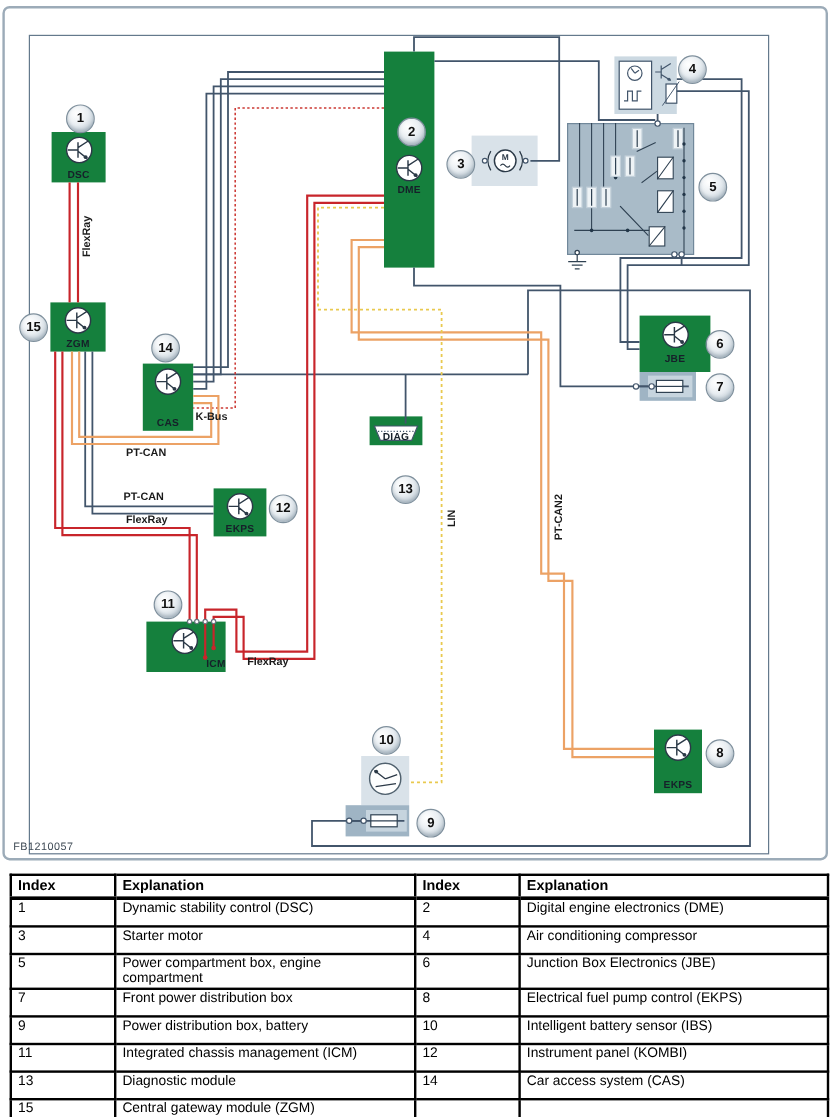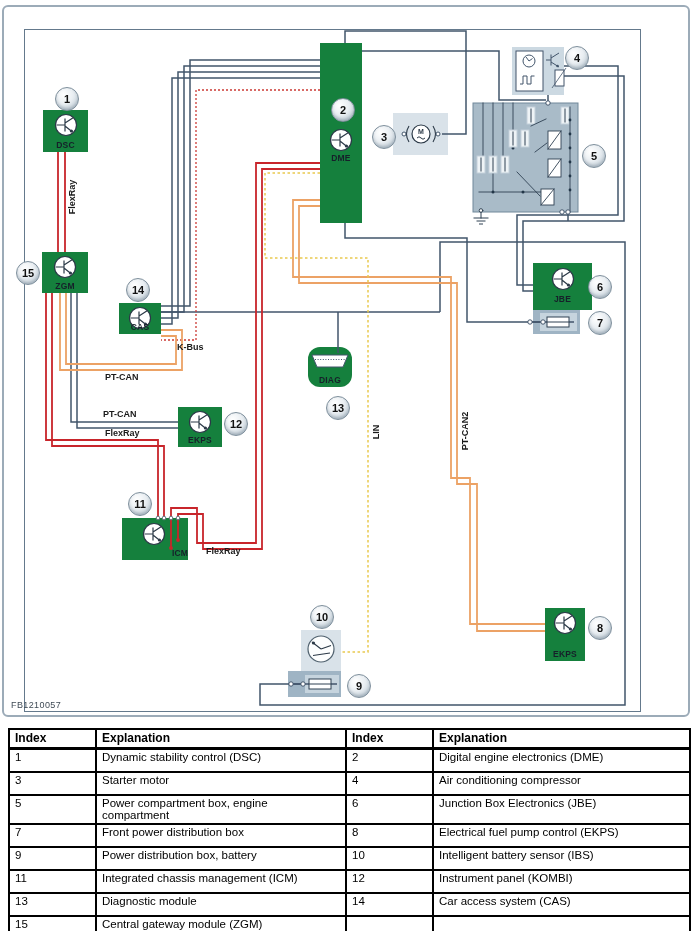--- a/index.html
+++ b/index.html
@@ -84,21 +84,21 @@
 
     <div class="mbox lighter" style="left:301px;top:630px;width:40px;height:41px;">
       <svg width="40" height="41" viewBox="0 0 40 41" style="position:absolute;left:0;top:0;">
         <circle cx="20" cy="19" r="13" fill="#fdfefe" stroke="#50616e" stroke-width="1.2"></circle>
         <path d="M20,19 L11,12 M20,19 L30,15.5 M12,25.5 L29,23" fill="none" stroke="#2b3947" stroke-width="1.1"></path>
         <circle cx="12.5" cy="13" r="1.6" fill="#2b3947"></circle>
       </svg>
     </div>
     <div class="mbox darker" style="left:288px;top:671px;width:53px;height:26px;"></div>
 
-    <div class="mbox" style="left:119px;top:303px;width:42px;height:31px;">
+    <div class="mbox" style="left:119px;top:303px;width:42px;height:56px;">
       <svg class="cuicon" width="24" height="24" viewBox="0 0 24 24">
           <circle cx="12" cy="12" r="10.5" fill="#fff" stroke="#2b3947" stroke-width="1.2"></circle>
           <path d="M2.5,12 H11 M11,5.5 V18.5 M11,10 L19.5,4.5 M11,13 L18.5,19" fill="none" stroke="#2b3947" stroke-width="1.2"></path>
           <circle cx="17.4" cy="18" r="1.6" fill="#2b3947"></circle>
         </svg>
       <div class="mlabel">CAS</div>
     </div>
 
     <div class="mbox" style="left:178px;top:407px;width:44px;height:40px;">
       <svg class="cuicon" width="24" height="24" viewBox="0 0 24 24">
@@ -120,21 +120,21 @@
 
     <div class="mbox" style="left:42px;top:252px;width:46px;height:41px;">
       <svg class="cuicon" width="24" height="24" viewBox="0 0 24 24">
           <circle cx="12" cy="12" r="10.5" fill="#fff" stroke="#2b3947" stroke-width="1.2"></circle>
           <path d="M2.5,12 H11 M11,5.5 V18.5 M11,10 L19.5,4.5 M11,13 L18.5,19" fill="none" stroke="#2b3947" stroke-width="1.2"></path>
           <circle cx="17.4" cy="18" r="1.6" fill="#2b3947"></circle>
         </svg>
       <div class="mlabel">ZGM</div>
     </div>
 
-    <div class="mbox" style="left:308px;top:347px;width:44px;height:40px;border-radius:12px;">
+    <div class="mbox" style="left:308px;top:347px;width:44px;height:24px;">
       <svg width="44" height="28" viewBox="0 0 44 28" style="position:absolute;left:0;top:4px;">
         <path d="M4,4 L40,4 L35,16 L9,16 Z" fill="#fff" stroke="#42556b" stroke-width="1"></path>
         <path d="M7,8.5 H37" fill="none" stroke="#42556b" stroke-width="1" stroke-dasharray="1,1.6"></path>
       </svg>
       <div class="mlabel">DIAG</div>
     </div>
 
     <svg class="wires" width="693" height="717" viewBox="0 0 693 717">
 
       <g stroke-linecap="square">
@@ -275,21 +275,21 @@
     <div class="badge" style="left:588px;top:616px;">8</div>
     <div class="badge" style="left:347px;top:674px;">9</div>
     <div class="badge" style="left:310px;top:605px;">10</div>
     <div class="badge" style="left:128px;top:492px;">11</div>
     <div class="badge" style="left:224px;top:412px;">12</div>
     <div class="badge" style="left:326px;top:396px;">13</div>
     <div class="badge" style="left:126px;top:278px;">14</div>
     <div class="badge" style="left:16px;top:261px;">15</div>
 
     <div class="buslabel vrot" style="left:72px;top:197px;">FlexRay</div>
-    <div class="buslabel" style="left:177px;top:342px;">K-Bus</div>
+    <div class="buslabel" style="left:163px;top:342px;">K-Bus</div>
     <div class="buslabel" style="left:105px;top:372px;">PT-CAN</div>
     <div class="buslabel" style="left:103px;top:409px;">PT-CAN</div>
     <div class="buslabel" style="left:105px;top:428px;">FlexRay</div>
     <div class="buslabel" style="left:206px;top:546px;">FlexRay</div>
     <div class="buslabel vrot" style="left:376px;top:432px;">LIN</div>
     <div class="buslabel vrot" style="left:465px;top:431px;">PT-CAN2</div>
 
     <div class="fbid">FB1210057</div>
   </div>
 

